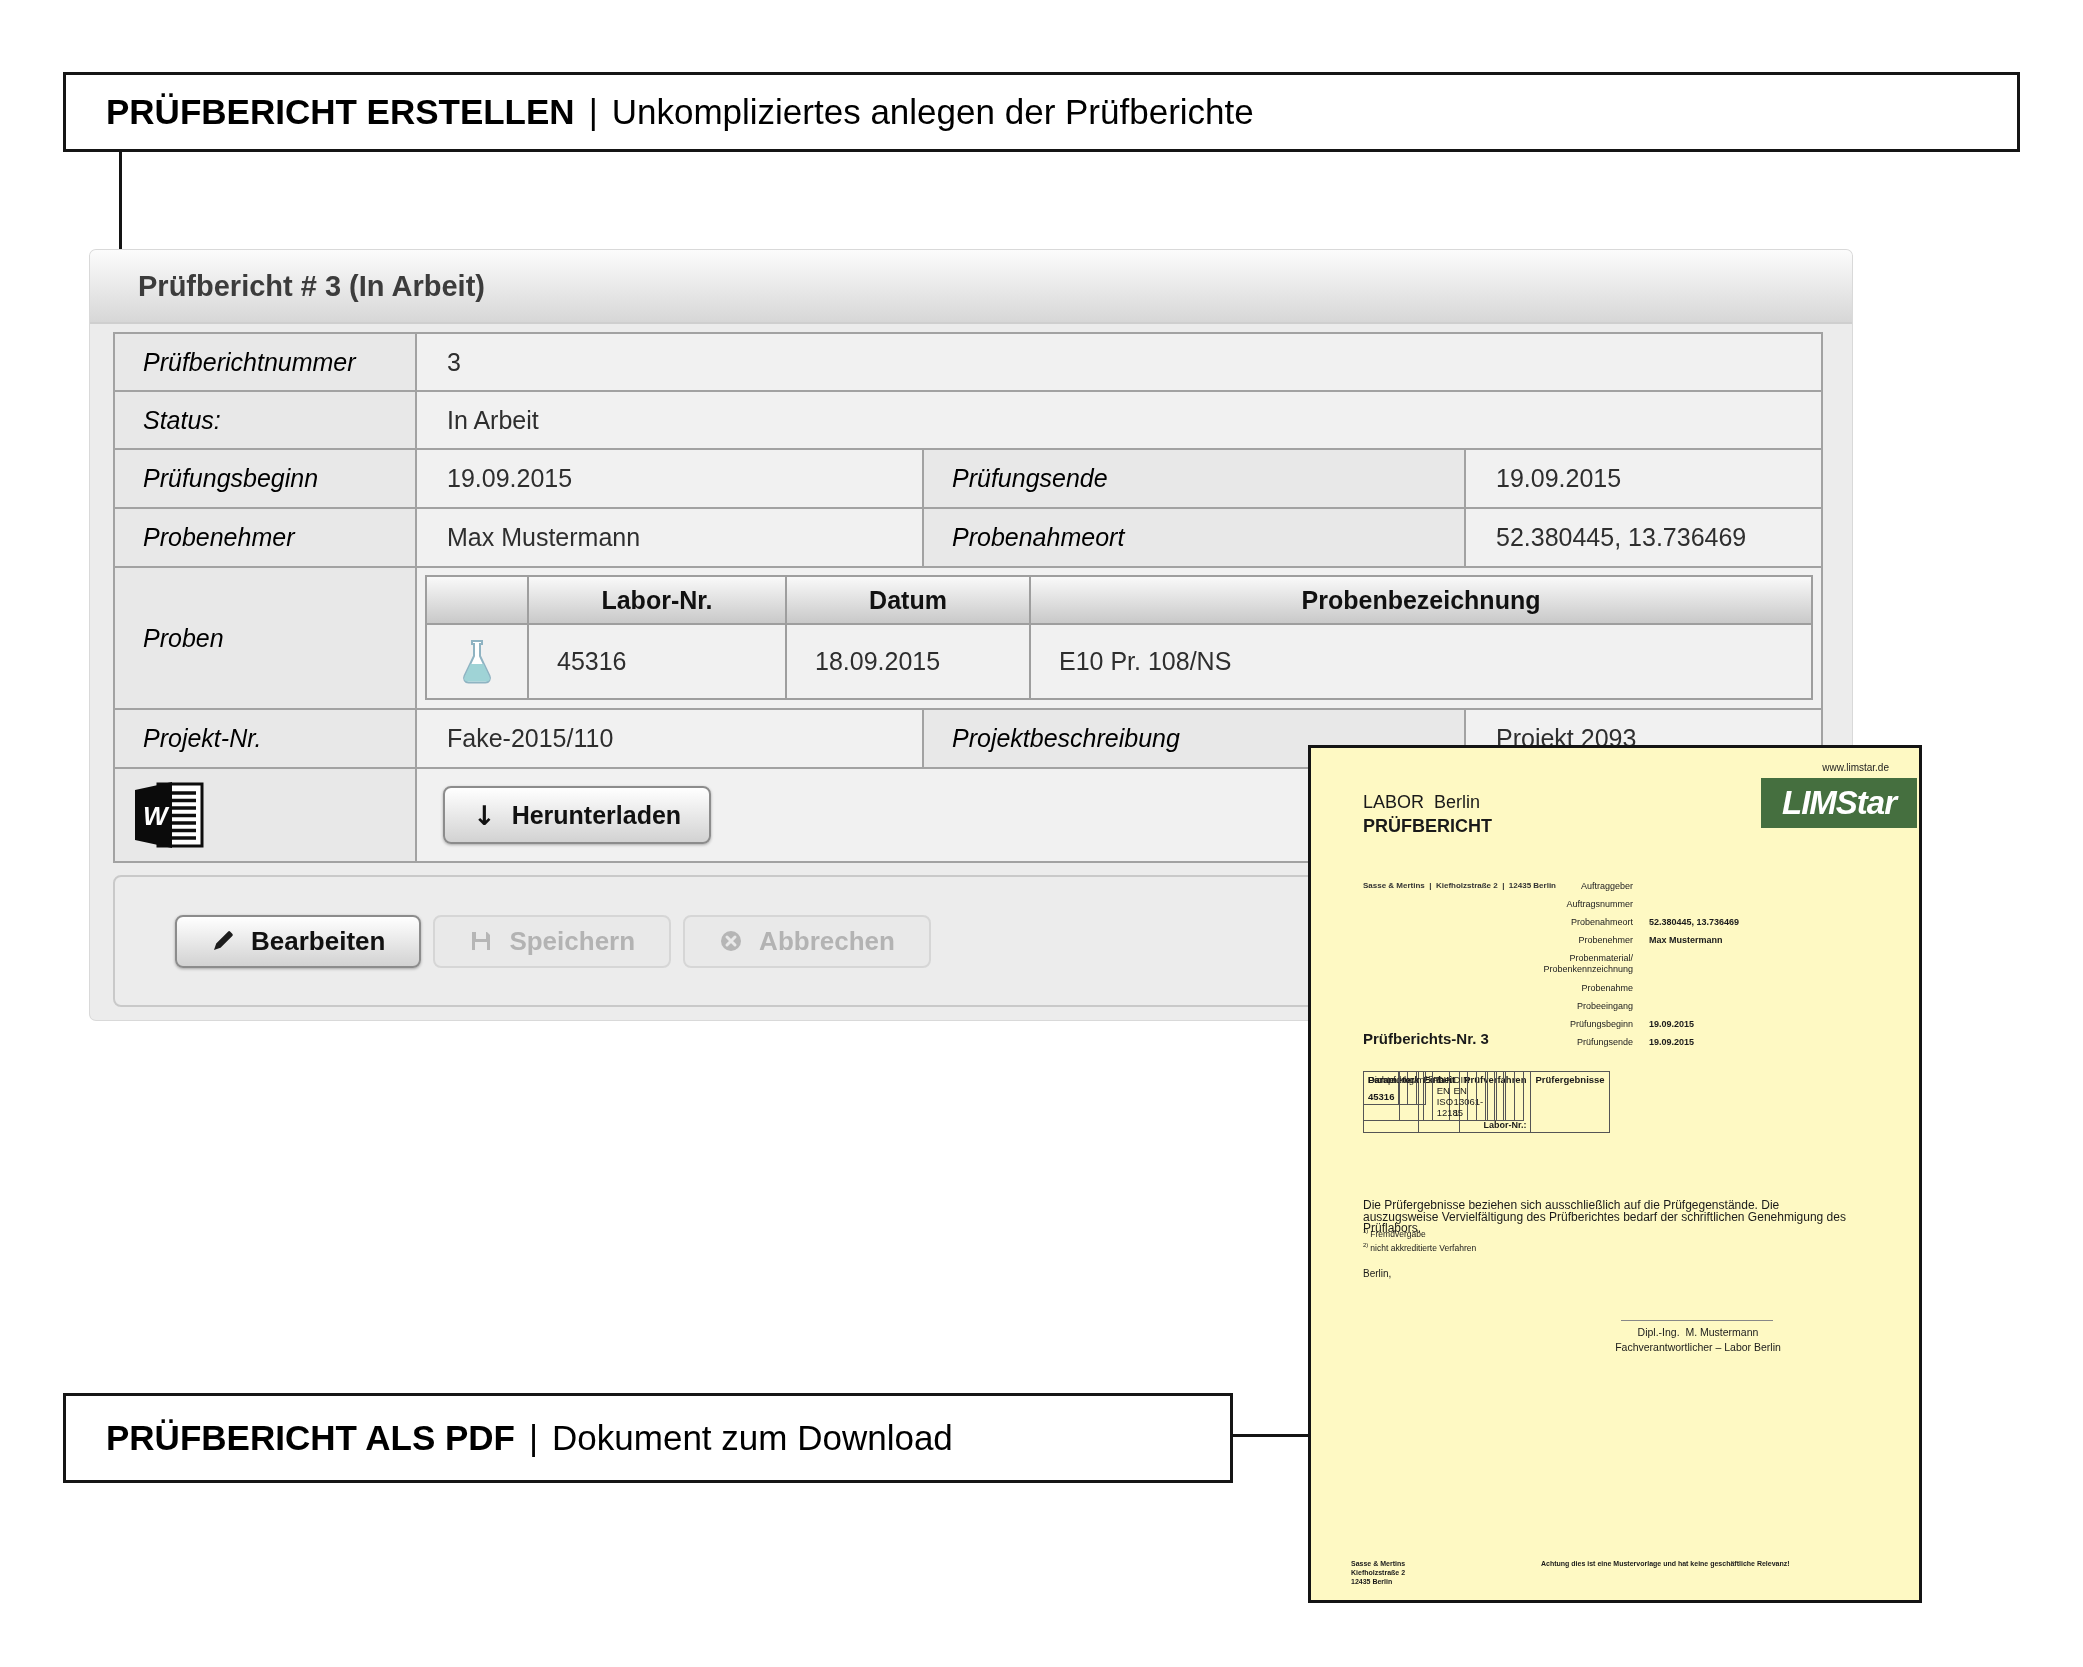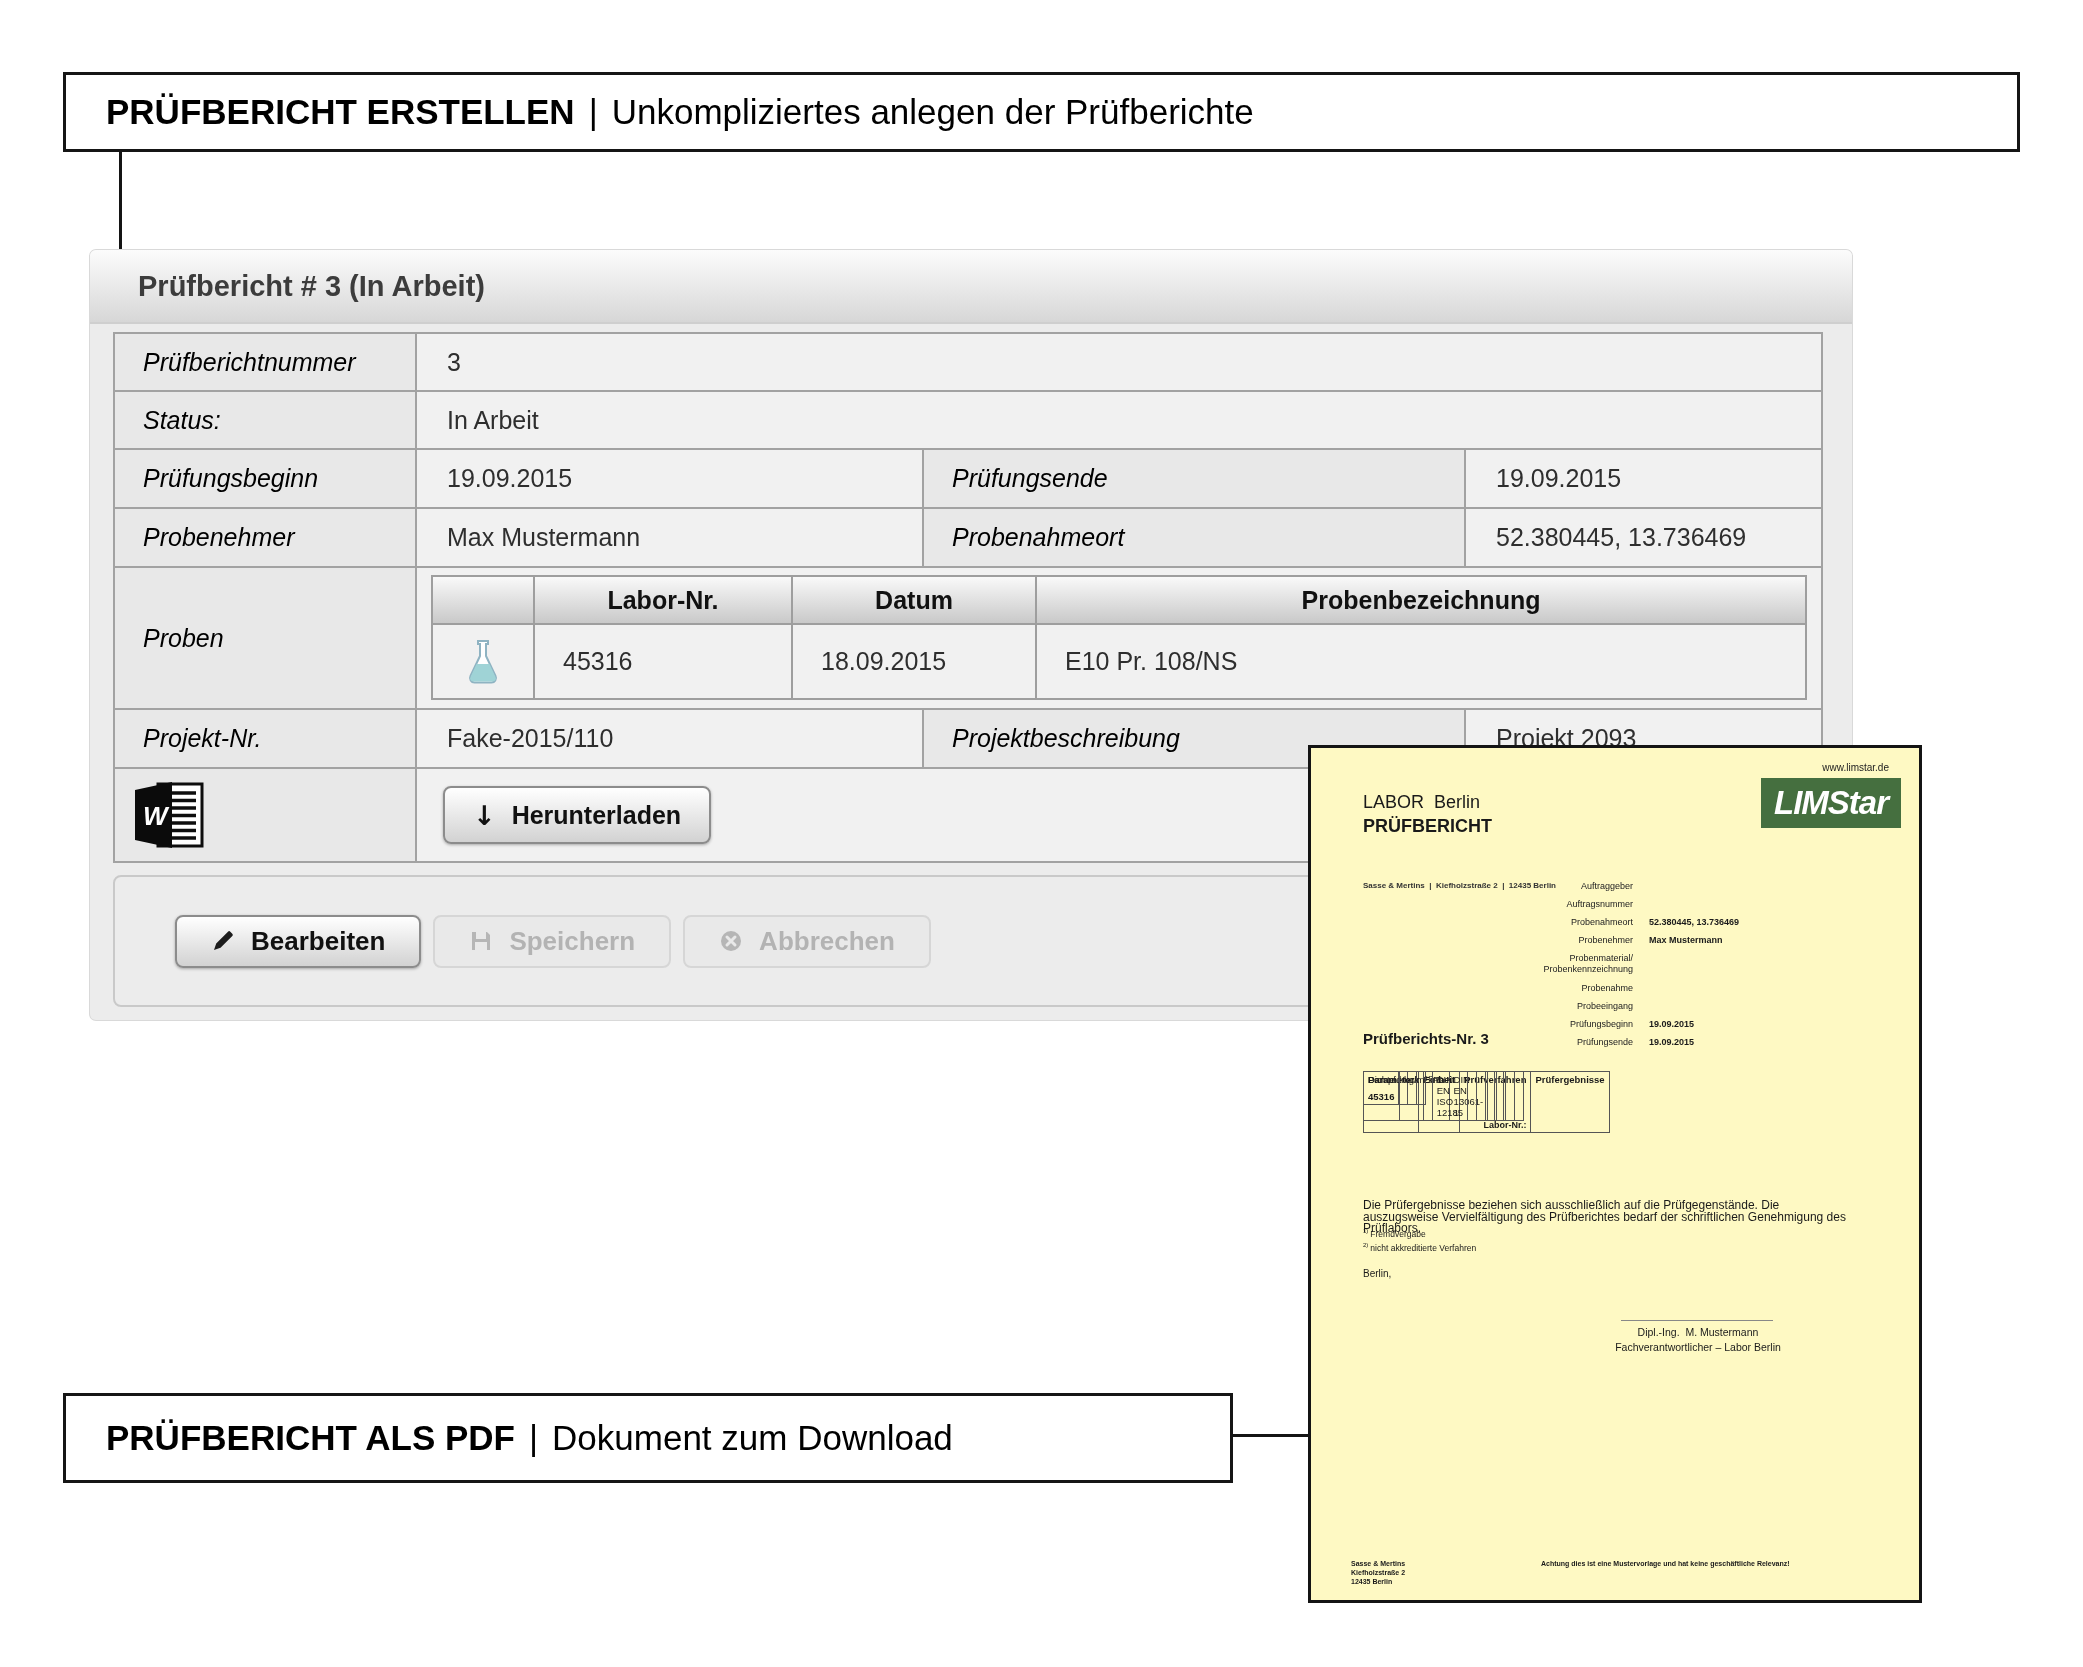--- a/index.html
+++ b/index.html
@@ -23,21 +23,21 @@
   .panel-title { font-size:29px; font-weight:bold; color:#3c3c3c; }
 
   .tbl { position:absolute; left:23px; top:82px; display:grid;
          grid-template-columns:300px 505px 540px 355px;
          grid-template-rows:56px 56px 57px 57px 140px 57px 92px;
          gap:2px; background:#a2a2a2; border:2px solid #a2a2a2; }
   .c { background:#f1f1f1; display:flex; align-items:center; padding-left:30px;
        font-size:25px; color:#2e2e2e; box-sizing:border-box; }
   .c.lbl { background:#e8e8e8; font-style:italic; padding-left:28px; color:#000000; }
   .span3 { grid-column:span 3; }
-  .probencell { display:block; padding:7px 14px; }
+  .probencell { display:block; padding:7px 8px; }
 
   .itbl { display:grid; grid-template-columns:100px 256px 242px 1fr;
           grid-template-rows:46px 73px; gap:2px; background:#9e9e9e;
           border:2px solid #9e9e9e; box-sizing:border-box; width:100%; }
   .ih { background:linear-gradient(#f9f9f9,#c9c9c9); font-weight:bold; font-size:25px;
         display:flex; align-items:center; justify-content:center; color:#111; }
   .id { background:#f1f1f1; display:flex; align-items:center; padding-left:28px; font-size:25px; color:#2e2e2e; }
   .icellc { justify-content:center; padding-left:0; }
 
   .btns { position:absolute; left:23px; top:625px; width:1714px; height:132px;
@@ -52,21 +52,21 @@
   .dl-btn { height:58px; font-size:25px; padding:0 28px; }
   .arrow { font-family:"DejaVu Sans",sans-serif; font-size:27px; font-weight:bold; }
 
   
   .pdf { position:absolute; left:1308px; top:745px; width:614px; height:858px;
          background:#fef9c3; border:3px solid #141414; box-sizing:border-box; color:#1a1a1a; }
   .pdf * { position:absolute; }
   .website { top:14px; right:30px; font-size:10px; color:#222; }
   .labname { left:52px; top:44px; font-size:18px; white-space:pre; }
   .doctype { left:52px; top:68px; font-size:18px; font-weight:bold; }
-  .logo { left:450px; top:30px; width:140px; height:50px; display:flex; align-items:center;
+  .logo { left:450px; top:30px; width:156px; height:50px; display:flex; align-items:center;
           justify-content:center; color:#fff; font-weight:bold; font-style:italic;
           font-size:33px; letter-spacing:-1px; }
   .addr { left:52px; top:133px; font-size:8px; font-weight:bold; white-space:pre; color:#333; }
   .pm-l { right:286px; width:220px; text-align:right; font-size:9px; line-height:11px; white-space:pre-line; color:#222; }
   .pm-v { left:338px; font-size:9px; font-weight:bold; }
   .repno { left:52px; top:282px; font-size:15px; font-weight:bold; }
   .pdf-table { left:52px; top:323px; border-collapse:collapse; table-layout:fixed; font-size:9.5px; }
   .pdf-table td { border:1px solid #555; padding:2px 4px; vertical-align:top; position:static; }
   .pdf-table .hd { font-weight:bold; }
   .vflex { position:static; display:flex; flex-direction:column; justify-content:space-between; height:56px; }

